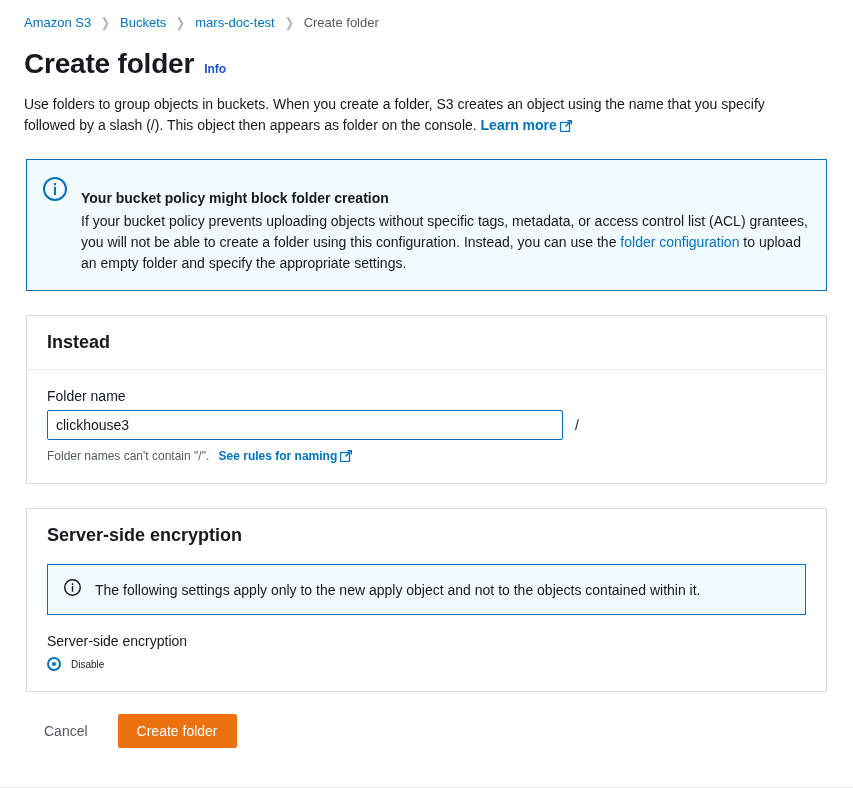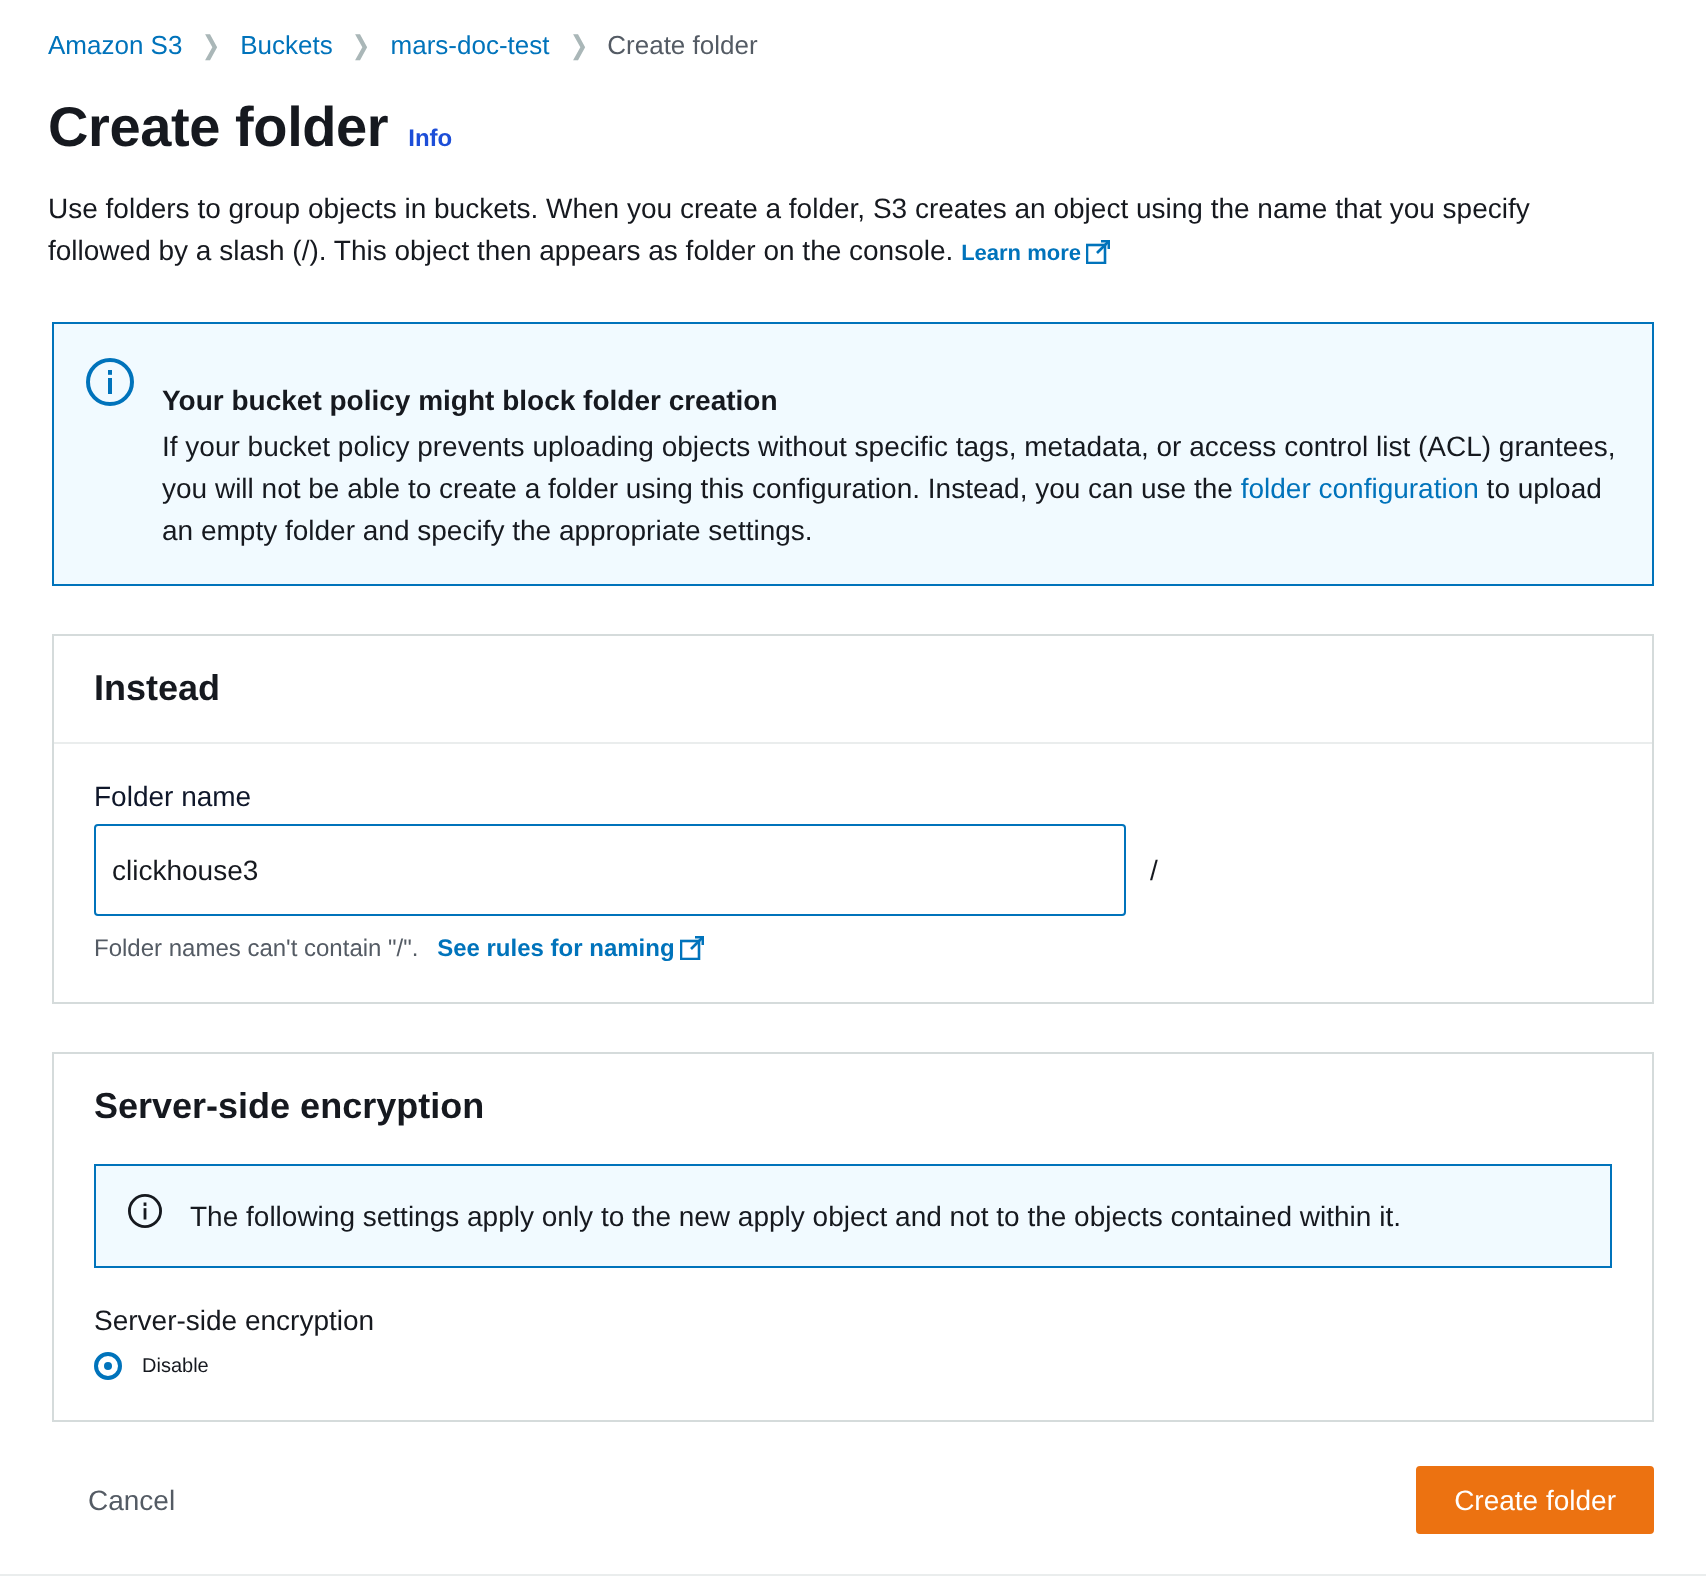--- a/index.html
+++ b/index.html
@@ -46,21 +46,21 @@
   }
 
   .intro {
     padding: 14px 24px 0 24px;
     font-size: 14px;
     line-height: 21px;
     color: #16191f;
     max-width: 800px;
   }
   .learn-more {
-    color: #0073bb; font-weight: bold; font-size: 11px;
+    color: #0073bb; font-weight: bold; font-size: 14px;
     cursor: pointer; white-space: nowrap;
   }
   .ext-icon {
     display: inline-block;
     width: 12px; height: 12px;
     position: relative; top: 2px;
     margin-left: 3px;
   }
   .ext-icon svg { display: block; }
 
@@ -99,21 +99,21 @@
   .field-label {
     font-size: 14px;
     font-weight: normal;
     color: #0f172a;
     margin-bottom: 6px;
     display: block;
   }
   .input-row { display: flex; align-items: center; }
   .text-input {
     width: 516px;
-    height: 46px;
+    height: 30px;
     padding: 4px 8px;
     font-size: 14px;
     font-family: "Liberation Sans", sans-serif;
     color: #16191f;
     border: 1px solid #0073bb;
     border-radius: 2px;
     outline: none;
     background: #fff;
   }
   .slash {
@@ -165,24 +165,23 @@
     position: absolute;
     left: 3px; top: 3px;
     width: 4px; height: 4px;
     border-radius: 50%;
     background: #0073bb;
   }
 
   
   .actions {
     display: flex;
-    justify-content: space-between;
+    justify-content: flex-start;
     align-items: center;
     padding: 22px 26px 0 26px;
-    gap: 20px;
   }
   .btn-link {
     font-size: 14px;
     color: #545b64;
     padding: 6px 18px;
     cursor: pointer;
     background: none; border: none;
     font-family: "Liberation Sans", sans-serif;
   }
   .btn-primary {

